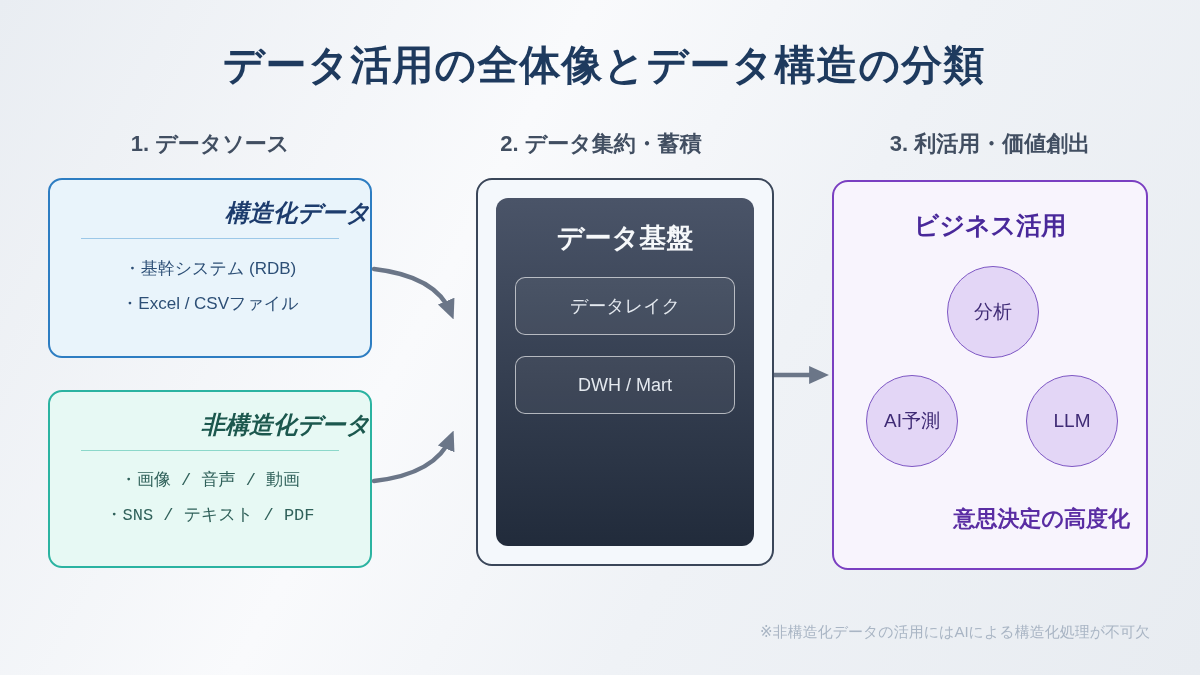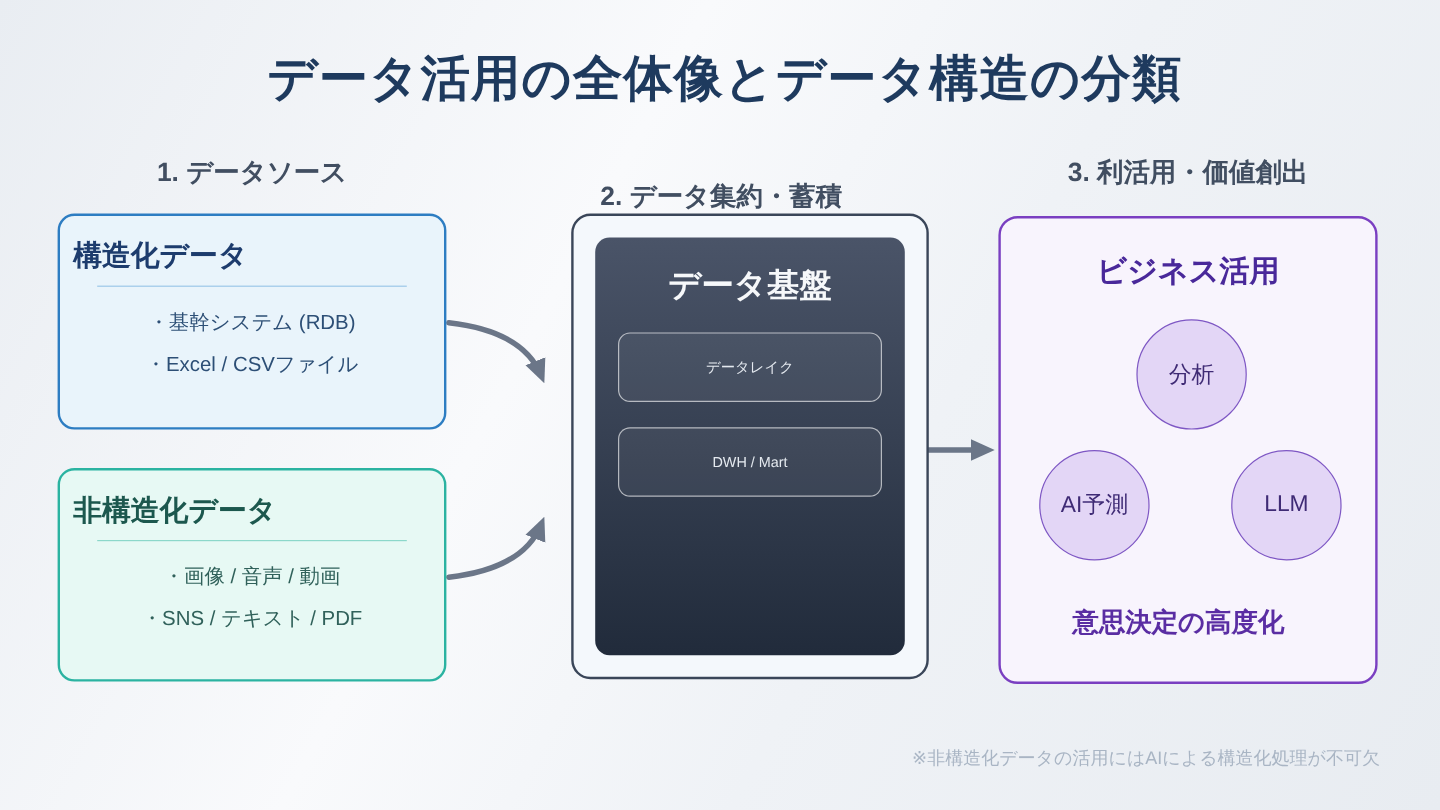--- a/index.html
+++ b/index.html
@@ -11,71 +11,71 @@
   .slide-title{
     position:absolute;top:34px;left:0;width:100%;text-align:center;
     font-size:41px;font-weight:900;letter-spacing:1px;
     color:var(--title-navy,#1e3a5e);margin:4px;
   }
   .col-header{
     position:absolute;top:129px;text-align:center;
     font-size:22px;font-weight:700;color:var(--header-slate,#414e61);
   }
   .col-header.c1{left:48px;width:324px;}
-  .col-header.c2{left:452px;width:298px;margin-top:20px;}
+  .col-header.c2{left:452px;width:298px;}
   .col-header.c3{left:832px;width:316px;}
 
   .src-box{position:absolute;left:48px;width:324px;border-radius:14px;border:2px solid;}
   .src-box.blue{top:178px;height:180px;background:var(--blue-bg,#e9f4fb);border-color:var(--blue-border,#2d7dc2);}
   .src-box.teal{top:390px;height:178px;background:var(--teal-bg,#e7f9f4);border-color:var(--teal-border,#2bb3a1);}
-  .src-title{margin:17px 11px 0;text-align:left;font-size:24px;font-weight:800;}
+  .src-title{margin:17px 0 0;text-align:right;font-size:24px;font-weight:800;font-style:italic;}
   .blue .src-title{color:var(--blue-title,#1d3c6d);}
   .teal .src-title{color:var(--teal-title,#1c584e);}
   .src-divider{width:258px;border:none;border-top:1.5px solid;margin:9px auto 12px;}
   .blue .src-divider{border-color:var(--blue-divider,#9cc8e8);}
   .teal .src-divider{border-color:var(--teal-divider,#8cd8ca);}
   .src-item{text-align:center;font-size:17px;line-height:35px;}
   .blue .src-item{color:var(--blue-item,#2d4f76);}
-  .teal .src-item{color:var(--teal-item,#30615a);}
+  .teal .src-item{color:var(--teal-item,#30615a);font-family:Liberation Mono, monospace;}
 
   .platform-outer{
     position:absolute;left:476px;top:178px;width:298px;height:388px;
     background:var(--platform-outer-bg,#f4f8fc);border:2px solid var(--platform-outer-border,#3a4659);
     border-radius:16px;
   }
   .platform-dark{
     position:absolute;left:18px;top:18px;right:18px;bottom:18px;
     background:linear-gradient(180deg,var(--dark-panel-top,#4a5468) 0%,var(--dark-panel-bottom,#212b3b) 100%);
     border-radius:12px;
   }
   .platform-title{margin:22px 0 0;text-align:center;font-size:27px;font-weight:800;color:var(--platform-title,#f6f8fa);}
   .platform-item{
     width:220px;height:58px;margin:21px auto 0;
     display:flex;align-items:center;justify-content:center;
     border:1.5px solid rgba(255,255,255,.62);border-radius:10px;
     background:rgba(255,255,255,.05);
-    font-size:12px;color:var(--platform-item-text,#e4e9ef);
+    font-size:18px;color:var(--platform-item-text,#e4e9ef);
   }
 
   .business-box{
     position:absolute;left:832px;top:180px;width:316px;height:390px;
     background:var(--purple-bg,#f8f4fd);border:2px solid var(--purple-border,#7a3fc1);border-radius:16px;
   }
   .business-title{margin:27px 0 0;text-align:center;font-size:25px;font-weight:800;color:var(--purple-title,#49289a);}
   .biz-circle{
     position:absolute;width:92px;height:92px;border-radius:50%;
     background:var(--circle-bg,#e3d6f6);border:1.5px solid var(--circle-border,#7e57c4);
     display:flex;align-items:center;justify-content:center;
     font-size:19px;color:var(--circle-text,#3f2b75);
   }
   .biz-circle.analysis{left:113px;top:84px;}
   .biz-circle.ai{left:32px;top:193px;}
   .biz-circle.llm{left:192px;top:193px;}
   .business-footer{
-    position:absolute;left:0;right:16px;top:322px;text-align:center;
+    position:absolute;left:0;right:16px;top:322px;text-align:right;
     font-size:22px;font-weight:800;color:var(--purple-footer,#5a2da3);
   }
 
   .arrows-svg{position:absolute;left:0;top:0;pointer-events:none;}
   .arrow-path{stroke:var(--arrow-gray,#6b7688);stroke-width:4.5;fill:none;stroke-linecap:round;}
   .arrowhead{fill:var(--arrow-gray,#6b7688);}
 
   .footnote{
     position:absolute;right:50px;top:623px;
     font-size:15px;color:var(--note-gray,#a9b5c4);

